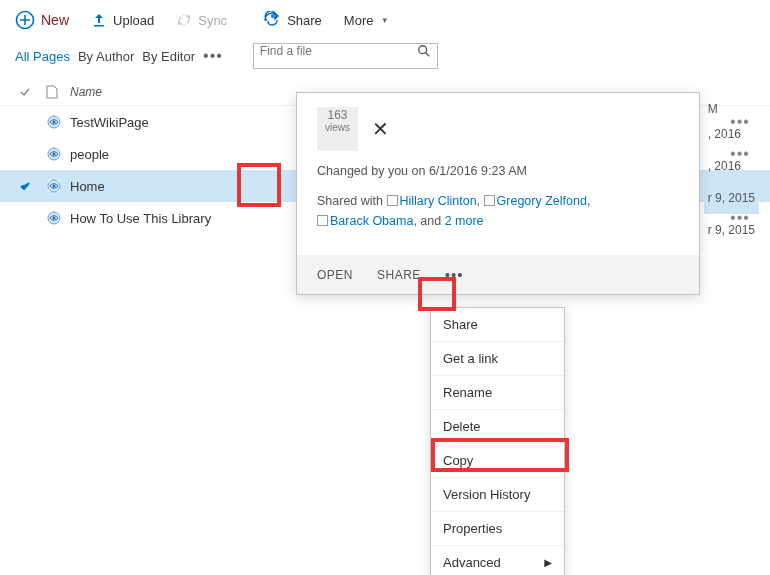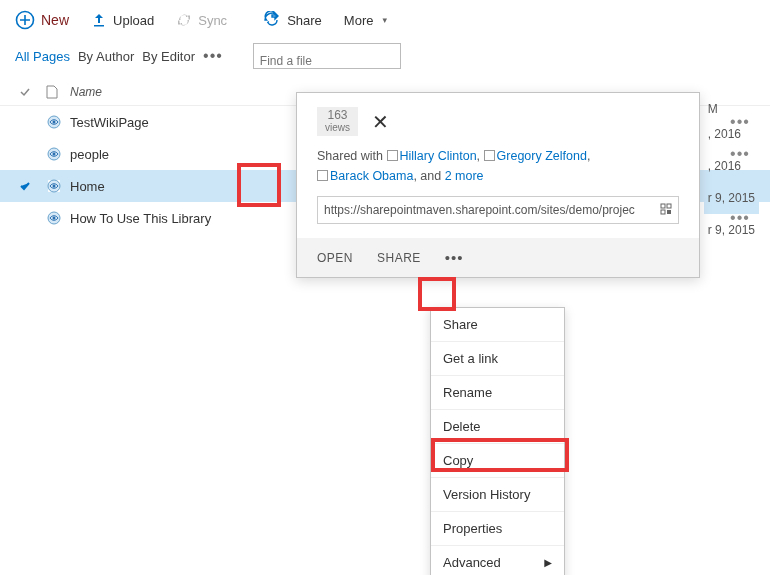--- a/index.html
+++ b/index.html
@@ -9,21 +9,21 @@
 .toolbar-item { display: flex; align-items: center; gap: 6px; cursor: pointer; color: #333; }
 .toolbar-item svg { flex-shrink: 0; }
 .toolbar-item.disabled { color: #aaa; }
 .toolbar-item.new { color: #7f1d1d; font-size: 14px;}
 .toolbar-item .more-chev { font-size: 9px; margin-left: 3px; color: #666;}
 
 .tabs { display: flex; align-items: center; padding: 5px 15px 10px; gap: 8px; }
 .tab { cursor: pointer; color: #444; font-size: 13px;}
 .tab.active { color: #0072c6; }
 .tab-ellipsis { color: #666; font-size: 16px; line-height: 1; cursor:pointer; letter-spacing:1px;}
-.search-box { margin-left: 22px; display: flex; align-items: flex-end; border: 1px solid #bbb; width: 148px; height: 26px; padding: 0 6px; justify-content: space-between; }
+.search-box { margin-left: 22px; display: flex; align-items: flex-start; border: 1px solid #bbb; width: 185px; height: 26px; padding: 0 6px; justify-content: space-between; }
 .search-box input { border: none; outline: none; font-size: 12px; width: 140px; color: #666; }
 .search-icon { color: #555; }
 
 .list-header { display: flex; align-items: center; padding: 6px 15px 6px 18px; border-bottom: 1px solid #eee; color: #555; font-size: 12px; font-style: italic;}
 .list-header .chk-col { width: 28px; display:flex; align-items:center;}
 .list-header .ico-col { width: 24px; display:flex; align-items:center;}
 .list-header .name-col { flex: 1; }
 
 .row { display: flex; align-items: center; padding: 6px 15px 6px 18px; height: 32px; position: relative; }
 .row .chk-col { width: 28px; display:flex; align-items:center;}
@@ -34,21 +34,21 @@
 .row.selected .chk-col svg path{ fill:#0072c6;}
 
 .date-col-fragment { position: absolute; right: 15px; top: 100px; color: #555; font-size: 12px;}
 .date-col-fragment div{ height:32px; display:flex; align-items:center;}
 
 
 .popup { position: absolute; left: 296px; top: 92px; width: 404px; background: #fff; border: 1px solid #c3c3c3; box-shadow: 0 3px 12px rgba(0,0,0,.15); }
 .popup-head { display:flex; justify-content:space-between; align-items:flex-start; padding: 14px 14px 0px 20px;}
 .popup-title { font-size: 20px; color: #333; font-weight: 400;}
 .popup-views { display:flex; align-items:center; gap:10px;}
-.views-badge { background:#eee; color:#777; font-size:10px; text-align:center; padding:2px 8px 3px; line-height:1.1;}
+.views-badge { background:#eee; color:#777; font-size:10px; text-align:center; padding:2px 8px 18px; line-height:1.1;}
 .views-badge .num{ font-size:12px; display:block;}
 .close-x { font-size: 20px; color:#333; cursor:pointer; line-height:1; padding:2px 4px;}
 .popup-body { padding: 10px 20px 14px; font-size: 12.5px; color:#555;}
 .popup-body p { margin-bottom: 10px; line-height:1.6;}
 .chkbox { display:inline-block; width:11px; height:11px; border:1px solid #999; vertical-align:-1px; margin-right:2px;}
 .popup-body a{ color:#0072c6; text-decoration:none;}
 .url-box { display:flex; align-items:center; border:1px solid #ccc; margin-top:4px; height:28px;}
 .url-box input{ border:none; outline:none; flex:1; padding:0 6px; font-size:12px; color:#555;}
 .url-box .qr{ padding:0 6px; color:#666;}
 .popup-actions { background:#f3f3f3; padding: 12px 20px; display:flex; gap:24px; align-items:center;}
@@ -216,37 +216,27 @@
   <div class="popup-head">
     <div class="popup-views">
       <div class="views-badge">
         <span class="num">163</span>
         <span>views</span>
       </div>
       <span class="close-x">✕</span>
     </div>
   </div>
   <div class="popup-body">
+    <p>Changed by you on 6/1/2016 9:23 AM</p>
     <p>
       <span>Shared with</span>
       <span class="chkbox"></span><a href="#">Hillary Clinton</a>,
       <span class="chkbox"></span><a href="#">Gregory Zelfond</a>,<br>
       <span class="chkbox"></span><a href="#">Barack Obama</a><span>, and </span><a href="#">2 more</a>
     </p>
-    <div class="url-box">
-      <input type="text" readonly="" value="https://sharepointmaven.sharepoint.com/sites/demo/projec" style="">
-      <span class="qr">
-        <svg width="12" height="12" viewBox="0 0 12 12">
-            <rect x="1" y="1" width="4" height="4" fill="none" stroke="#666"></rect>
-            <rect x="7" y="1" width="4" height="4" fill="none" stroke="#666"></rect>
-            <rect x="1" y="7" width="4" height="4" fill="none" stroke="#666"></rect>
-            <rect x="7" y="7" width="4" height="4" fill="#666"></rect>
-          </svg>
-      </span>
-    </div>
   </div>
   <div class="popup-actions">
     <span>OPEN</span>
     <span>SHARE</span>
     <span class="dots">•••</span>
   </div>
 </div>
 
 <div class="ctx-menu" id="ctxmenu">
     <div class="ctx-item">

